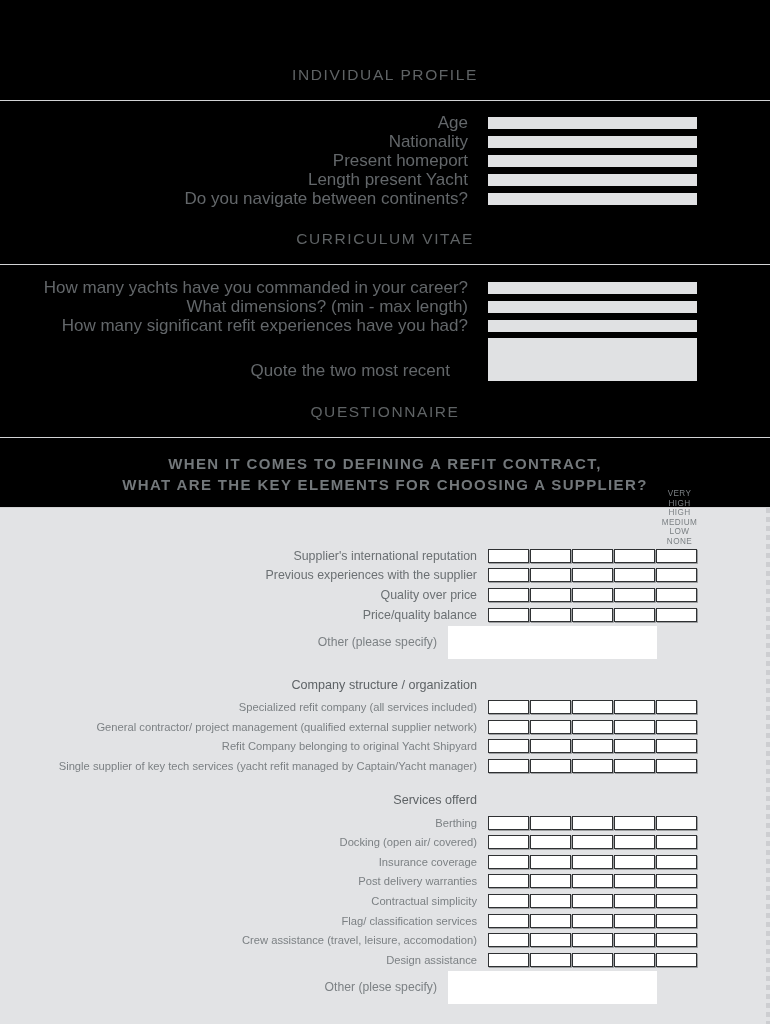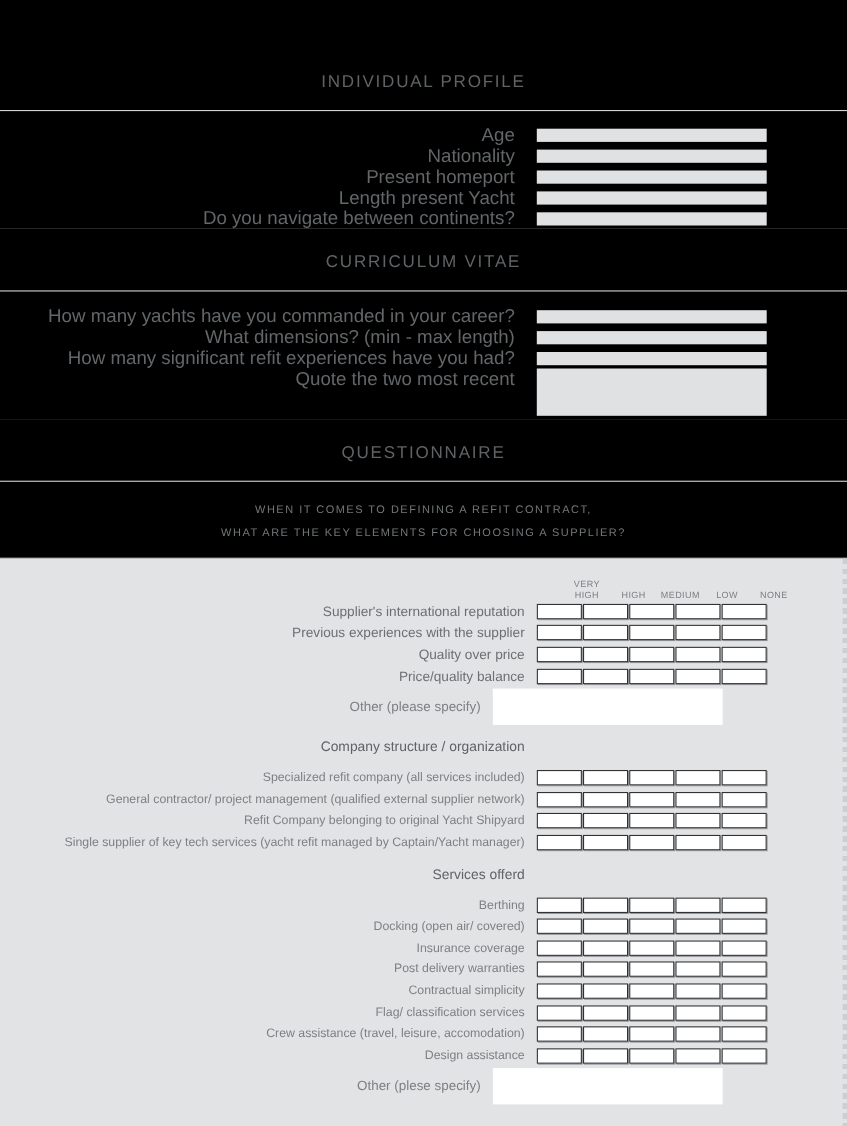--- a/index.html
+++ b/index.html
@@ -47,32 +47,32 @@
     text-align: right;
     padding-right: 20px;
     white-space: nowrap;
   }
   .field {
     width: 209px;
     height: 12px;
     background: #e0e1e3;
     flex: 0 0 209px;
   }
-  .form-row.tall { height: 46px; align-items: flex-start; }
+  .form-row.tall { height: 46px; align-items: flex-end; gap: 18px; }
   .form-row.tall .lbl { padding-top: 0px; }
   .form-row.tall .field { height: 43px; }
 
   
   .prompt {
     text-align: center;
     color: #73787b;
-    font-size: 10px;
+    font-size: 15px;
     letter-spacing: 1.35px;
     line-height: 21px;
-    font-weight: 400;
+    font-weight: 700;
   }
 
   
   .matrix {
     background: #e2e3e5;
     position: relative;
     width: 770px;
     padding-top: 12px;
     padding-bottom: 6px;
     min-height: 534px;
@@ -82,23 +82,24 @@
     position: absolute;
     top: 0; right: 0; bottom: 0;
     width: 4px;
     background: repeating-linear-gradient(
       to bottom, #cdced1 0 5px, #e2e3e5 5px 9px);
   }
 
   .col-heads {
     display: flex;
     justify-content: flex-end;
-    padding-right: 46px;
+    padding-right: 70px;
     height: 26px;
     align-items: flex-end;
+    flex-direction: column;
   }
   .col-head {
     width: 41px;
     margin-left: 1.5px;
     text-align: center;
     color: #7b8084;
     font-size: 8.2px;
     letter-spacing: 0.4px;
     line-height: 9.5px;
   }
@@ -131,21 +132,21 @@
     border: 1.4px solid #2f3133;
     box-shadow: 0.8px 0.8px 0 #8a8d90;
   }
   .box:first-child { margin-left: 0; }
 
   .group-head {
     display: flex;
     justify-content: flex-end;
     padding-right: 73px;
     height: 25px;
-    align-items: flex-start;
+    align-items: center;
   }
   .group-head .ghlbl {
     color: #5e6366;
     font-size: 12.6px;
     padding-right: 11px;
     text-align: right;
     white-space: nowrap;
   }
   .group-head .spacer { flex: 0 0 209px; }
 

